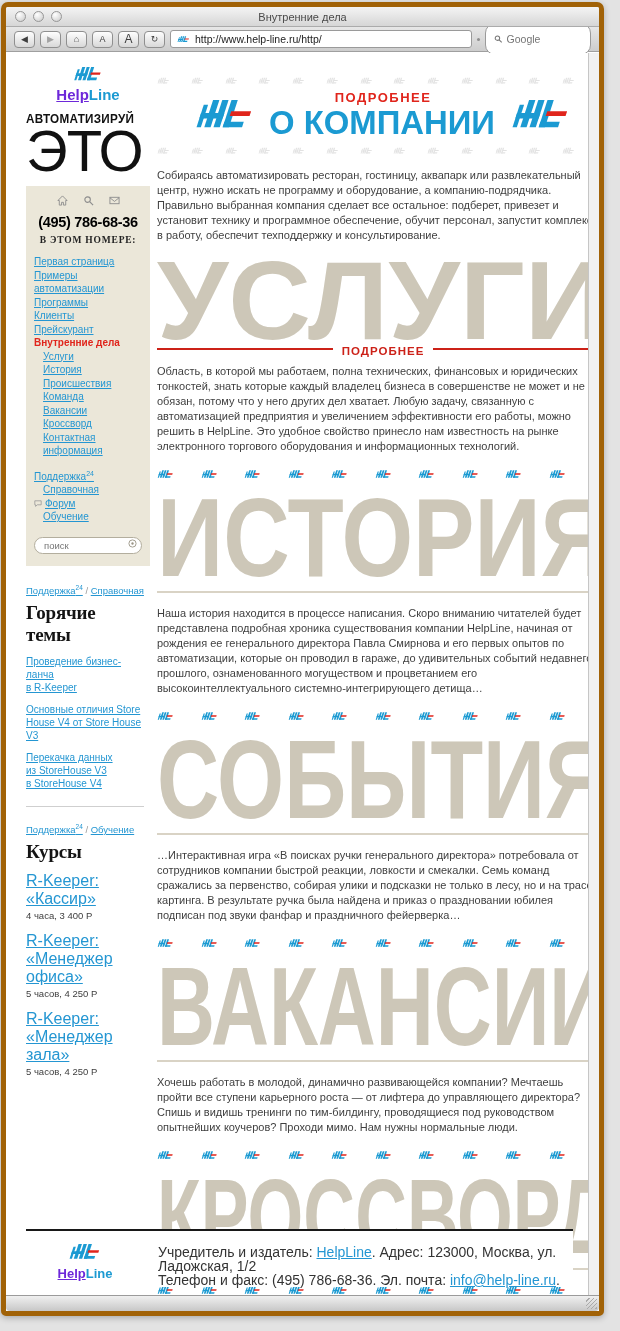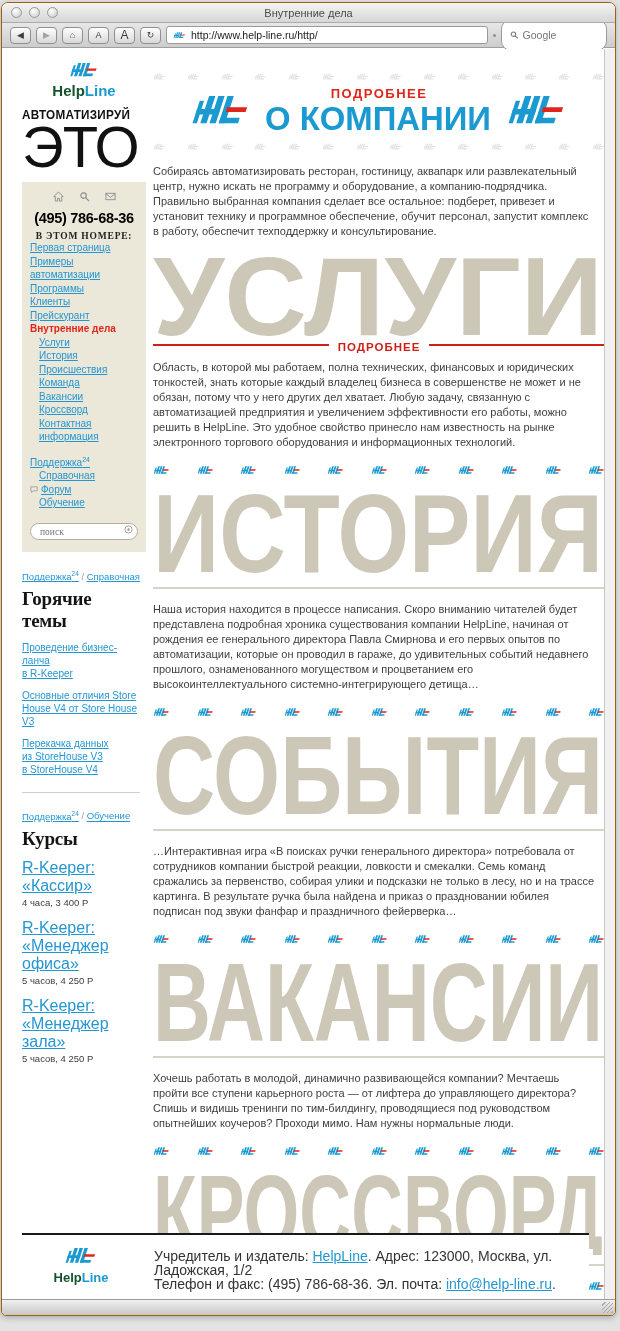--- a/index.html
+++ b/index.html
@@ -1,21 +1,21 @@
 <!DOCTYPE html>
 <html lang="ru"><head>
 <meta charset="utf-8">
 <style>
   * { margin:0; padding:0; box-sizing:border-box; }
   html,body { width:620px; height:1331px; }
   body { background:#e3e3e3; font-family:"Liberation Sans","DejaVu Sans",sans-serif; position:relative; }
 
   
-  .mac-window { position:absolute; left:1px; right:4px; top:2px; height:1314px;
-    border:1px solid #a16207; border-radius:7px 7px 5px 5px; background:#fff; overflow:hidden;
+  .mac-window { position:absolute; left:1px; right:16px; top:2px; height:1314px;
+    border:5px solid #a16207; border-radius:7px 7px 5px 5px; background:#fff; overflow:hidden;
     box-shadow:0 2px 6px rgba(0,0,0,.25); }
   .titlebar { height:20px; background:linear-gradient(#f4f4f4,#d6d6d6); border-bottom:1px solid #ababab;
     display:flex; align-items:center; position:relative; }
   .lights { display:flex; gap:7px; margin-left:9px; }
   .light { width:11px; height:11px; border-radius:50%; border:1px solid #979797;
     background:radial-gradient(circle at 35% 30%, #ffffff, #c9c9c9); }
   .win-title { position:absolute; left:0; right:0; text-align:center; font-size:11px; color:#4a4a4a; }
   .toolbar { height:25px; background:linear-gradient(#e7e7e7,#cdcdcd); border-bottom:1px solid #9f9f9f;
     display:flex; align-items:center; gap:5px; padding:0 8px; }
   .tb-btn { height:17px; min-width:21px; padding:0 4px; border:1px solid #8f8f8f; border-radius:4px;
@@ -40,40 +40,40 @@
 
   
   .content { position:absolute; top:46px; left:0; right:11px; bottom:16px; overflow:hidden; background:#fff; }
   .cols { display:flex; padding:10px 4px 0 20px; }
 
   
   .sidebar { width:124px; flex:none; }
   .brand-top { text-align:center; margin-top:2px; }
   .brand-top .hl { width:30px; height:19px; }
   .brand-word { font-size:15px; font-weight:bold; line-height:14px; }
-  .brand-word .w-help { color:#14532d; } .brand-word .w-line { color:#1b9ad2; }
+  .brand-word .w-help { color:#6d28d9;text-decoration:underline; } .brand-word .w-line { color:#1b9ad2; }
   .tagline1 { margin-top:9px; font-size:13px; font-weight:bold; color:#111; white-space:nowrap;
     transform:scaleX(.9); transform-origin:left; letter-spacing:.3px; }
   .tagline2 { font-size:58px; line-height:50px; font-weight:normal; color:#111; letter-spacing:-1px; }
   .side-box { background:#ebe7d9; margin-top:10px; padding:9px 8px 12px; }
   .mini-icons { display:flex; justify-content:center; gap:15px; }
   .mini-icons svg { width:11px; height:11px; }
   .phone { margin-top:8px; text-align:center; font-size:14.5px; font-weight:bold; color:#000; letter-spacing:-.3px; }
   .issue { margin-top:5px; text-align:center; font-family:"Liberation Serif","DejaVu Serif",serif;
     font-weight:bold; font-size:9.5px; letter-spacing:.8px; color:#222; }
-  .nav-list { list-style:none; }
+  .nav-list { list-style:none; margin-top:10px; }
   .nav-list li { font-size:10px; line-height:13.5px; }
   .nav-list li a { color:#2496d2; }
   .nav-list li.sub { padding-left:9px; }
   .nav-list li.current { color:#e0251c; font-weight:bold; }
   .nav-list li.gap-top { margin-top:9px; }
   .nav-list sup { font-size:7px; }
   .nav-list li.forum { padding-left:11px; position:relative; }
   .nav-list li.forum svg { position:absolute; left:0; top:3px; width:8px; height:8px; }
-  .side-search { margin-top:11px; position:relative;font-family:Liberation Serif, serif; }
+  .side-search { margin-top:11px; position:relative; }
   .side-search input { width:100%; height:17px; border:1px solid #b3ae9e; border-radius:9px;
     font-size:9.5px; color:#777; padding:0 16px 0 9px; font-family:inherit; outline:none; }
   .side-search svg { position:absolute; right:5px; top:4px; width:9px; height:9px; }
 
   .side-sec { margin-top:18px; padding-right:6px; }
   .crumb { font-size:9.5px; color:#9a9a9a; }
   .crumb a { color:#2496d2; }
   .crumb sup { font-size:6.5px; }
   .serif-h { font-family:"Liberation Serif","DejaVu Serif",serif; font-size:19px; font-weight:bold;
     color:#141414; margin:6px 0 9px; letter-spacing:-.2px; }

